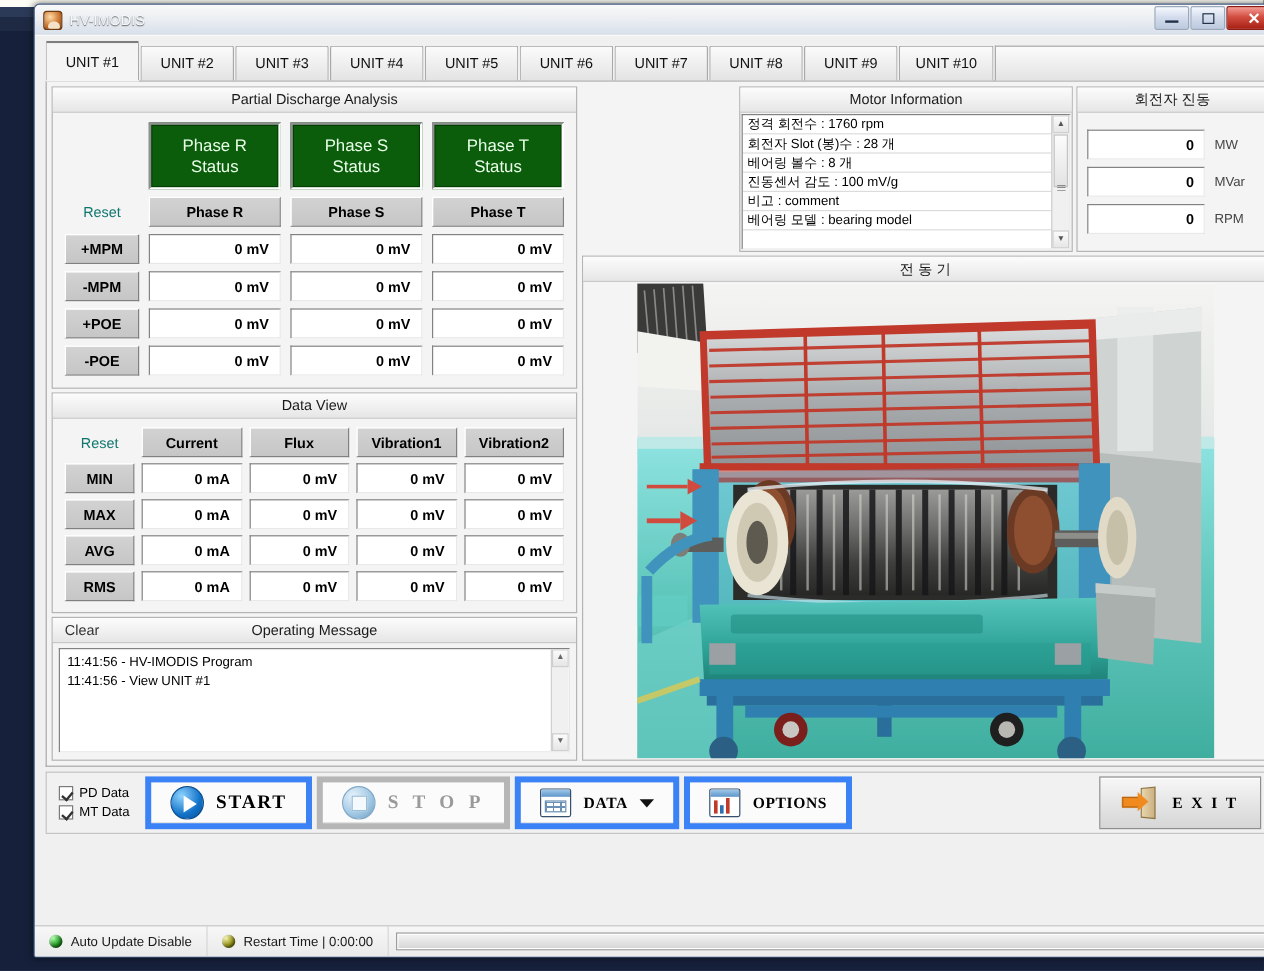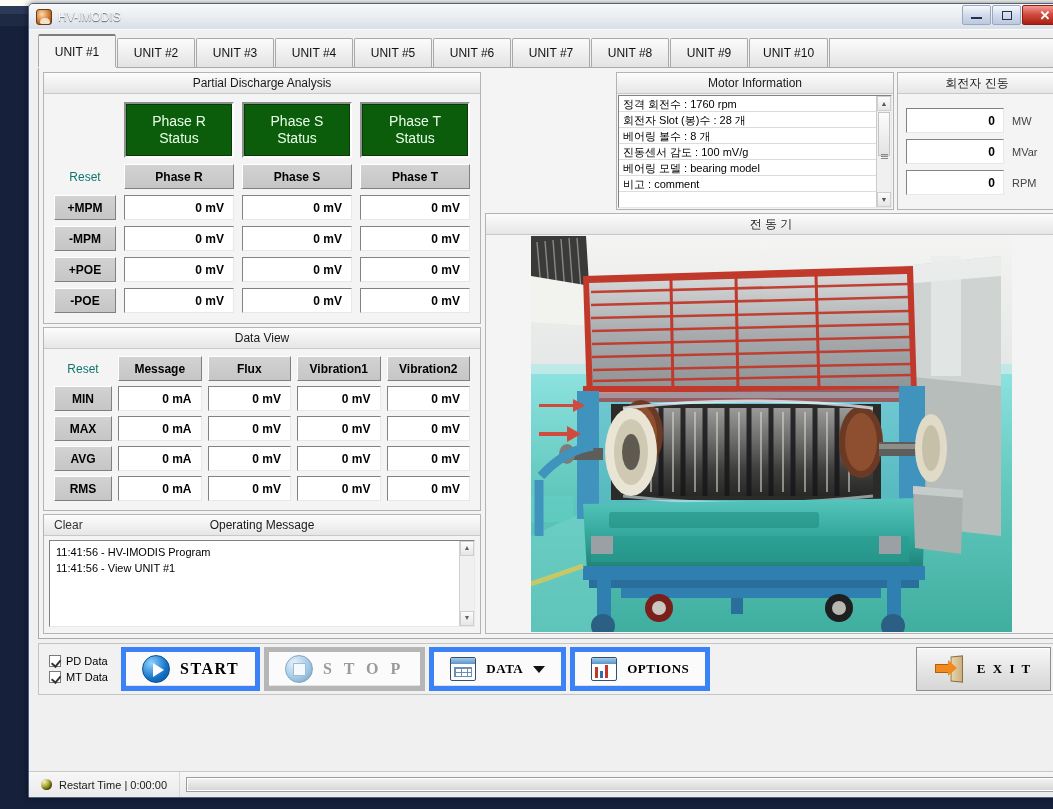--- a/index.html
+++ b/index.html
@@ -434,21 +434,21 @@
               <div class="valuebox">0 mV</div>
             </div>
           </div>
         </div>
 
         <div class="group">
           <div class="group-hdr">Data View</div>
           <div id="dv-body">
             <div class="dv-grid">
               <div class="rowlabel">Reset</div>
-              <div class="cellbtn">Message</div>
+              <div class="cellbtn">Current</div>
               <div class="cellbtn">Flux</div>
               <div class="cellbtn">Vibration1</div>
               <div class="cellbtn">Vibration2</div>
 
               <div class="cellbtn">MIN</div>
               <div class="valuebox">0 mA</div>
               <div class="valuebox">0 mV</div>
               <div class="valuebox">0 mV</div>
               <div class="valuebox">0 mV</div>
 
@@ -493,22 +493,22 @@
 
         <div id="rtop">
 
           <div class="group" id="motorinfo">
             <div class="group-hdr">Motor Information</div>
             <div id="mi-list">
               <div class="mi-row">정격 회전수 : 1760 rpm</div>
               <div class="mi-row">회전자 Slot (봉)수 : 28 개</div>
               <div class="mi-row">베어링 볼수 : 8 개</div>
               <div class="mi-row">진동센서 감도 : 100 mV/g</div>
+              <div class="mi-row">비고 : comment</div>
               <div class="mi-row">베어링 모델 : bearing model</div>
-              <div class="mi-row">비고 : comment</div>
               <div id="mi-scroll">
                 <div class="sb-up">▲</div>
                 <div class="thumb"></div>
                 <div class="grip"></div>
                 <div class="sb-dn">▼</div>
               </div>
             </div>
           </div>
 
           <div class="group" id="vib">
@@ -754,20 +754,24 @@
           <span class="arrow"></span>
             <span class="arrowhead"></span>
         </span>
         <span class="lbl">E X I T</span>
       </div>
     </div>
   </div>
 
   <div id="statusbar">
     <div class="sb-cell">
+      <span class="led green"></span>
+      <span>Auto Update Disable</span>
+    </div>
+    <div class="sb-cell">
       <span class="led olive"></span>
       <span>Restart Time | 0:00:00</span>
     </div>
     <div id="sb-progress">
       <div class="fill"></div>
     </div>
   </div>
 </div>
 
 </body></html>

